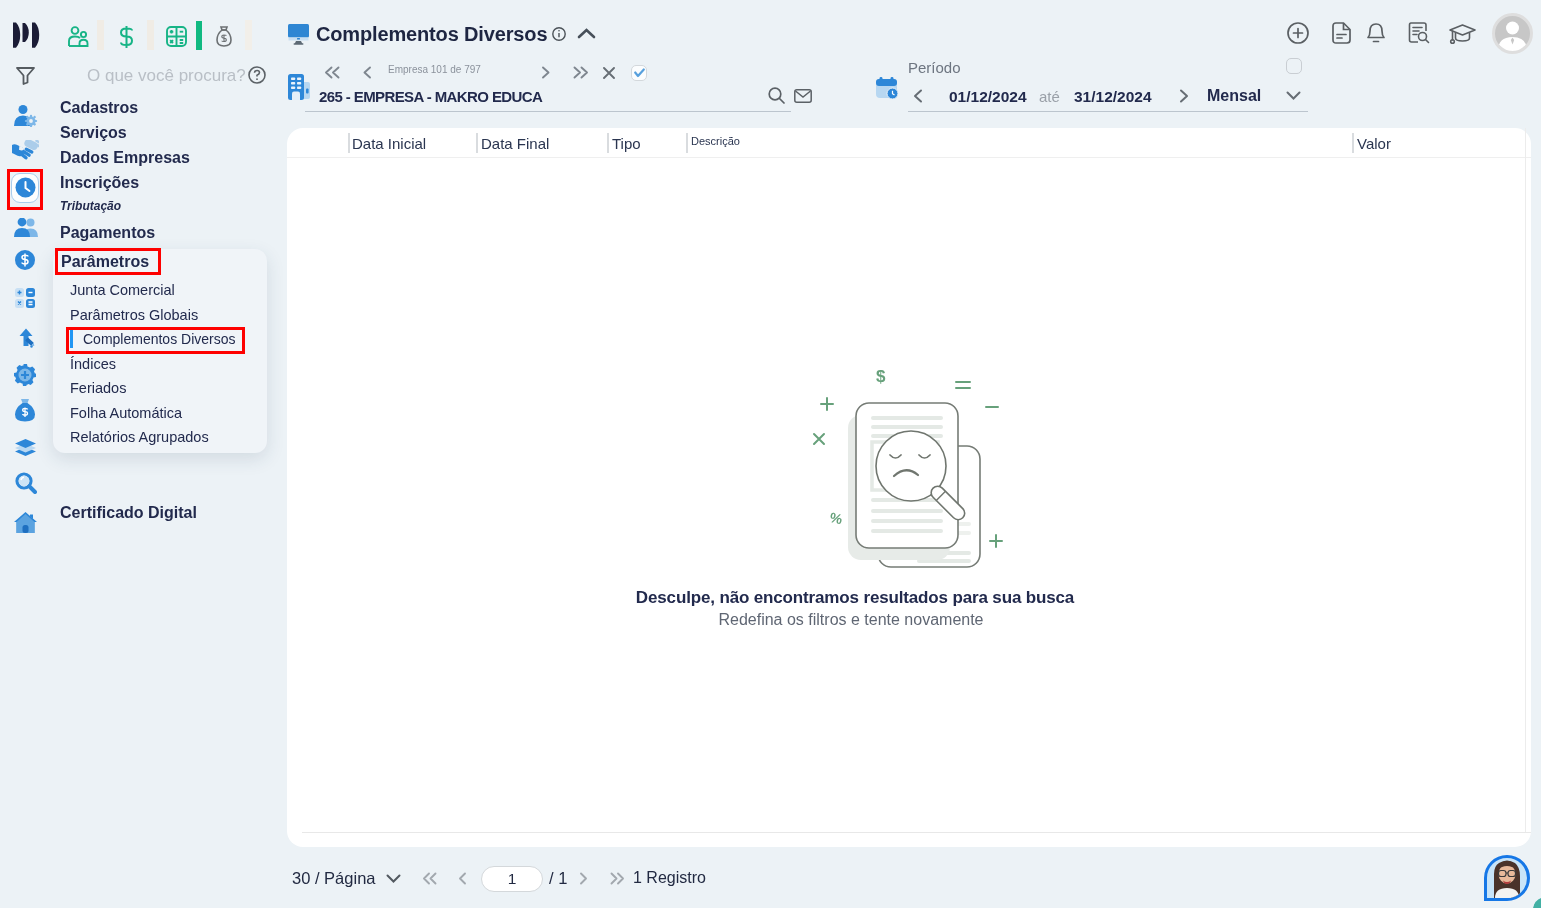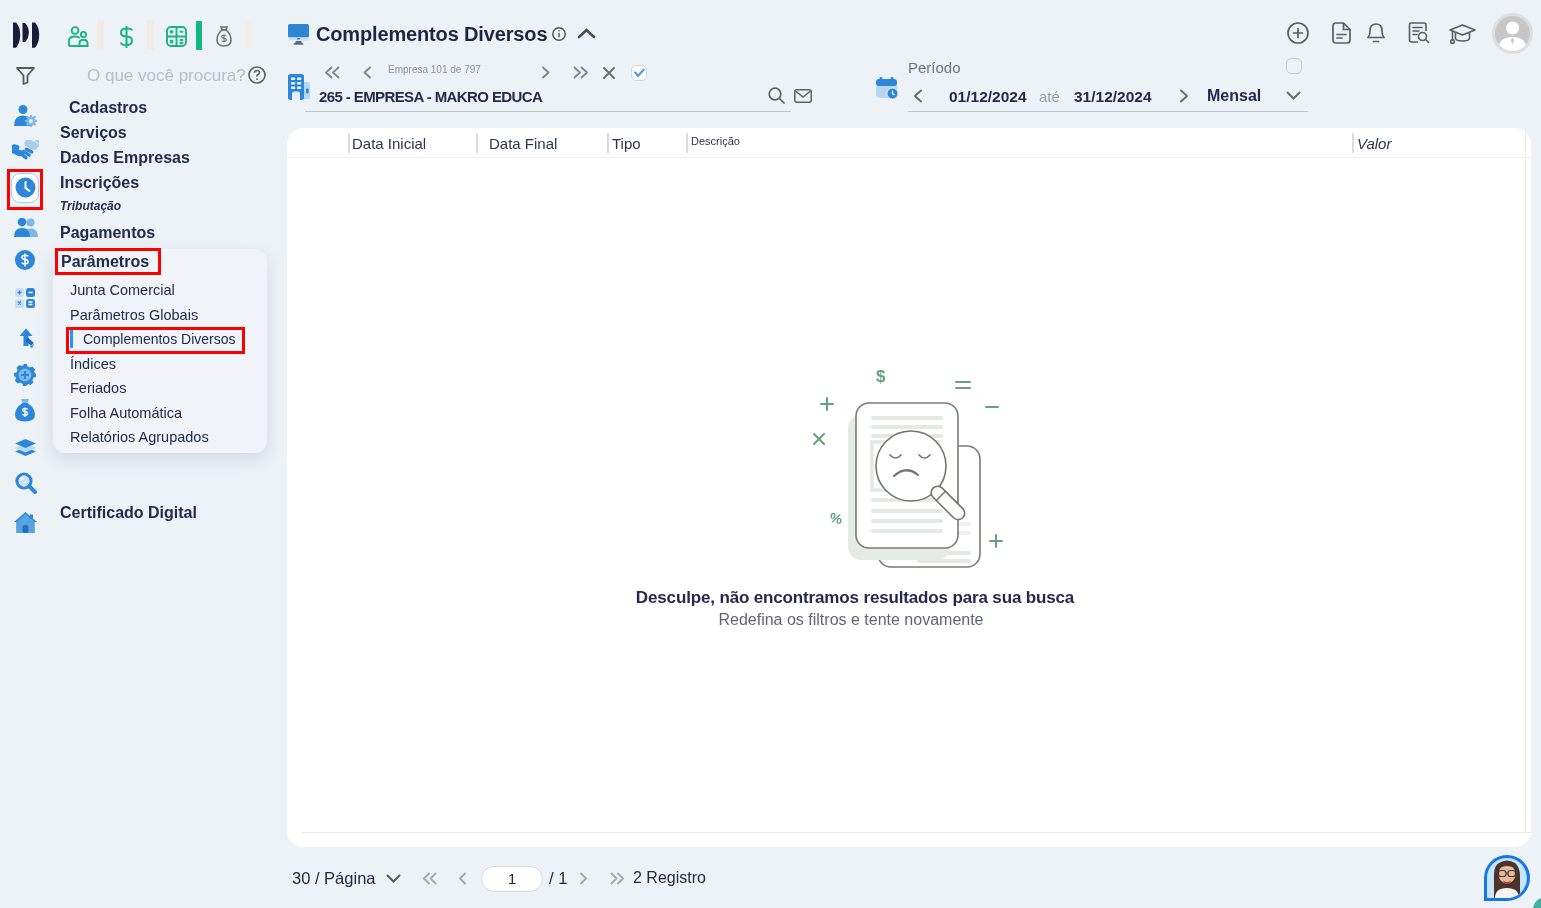--- a/index.html
+++ b/index.html
@@ -141,21 +141,21 @@
   <path d="M14.5 14.5 L20 20" stroke="#2d87d8" stroke-width="4" stroke-linecap="round"></path>
   <path d="M6 8 Q6.5 5.5 9 5.3" stroke="#fff" stroke-width="1.6" fill="none"></path>
 </svg>
 <svg class="abs" style="left:14px; top:512px;" width="23" height="21" viewBox="0 0 23 21">
   <path d="M11.5 0 L23 10 L20.5 10 L20.5 21 L2.5 21 L2.5 10 L0 10 Z" fill="#2d87d8"></path>
   <path d="M16 2.5 L19 2.5 L19 7 L16 4.5 Z" fill="#2d87d8"></path>
   <path d="M2.5 10 L11.5 2 L20.5 10 L20.5 21 L2.5 21 Z" fill="#5ba3e0"></path>
   <rect x="8.5" y="13" width="6" height="8" rx="2.5" fill="#1e6fc0"></rect>
 </svg>
 
-<div class="abs bold" style="left:60px; top:99px;  font-size:16px;margin-left:9px;">Cadastros</div>
+<div class="abs bold" style="left:60px; top:99px;  font-size:16px;">Cadastros</div>
 <div class="abs bold" style="left:60px; top:124px; font-size:16px;">Serviços</div>
 <div class="abs bold" style="left:60px; top:149px; font-size:16px;">Dados Empresas</div>
 <div class="abs bold" style="left:60px; top:174px; font-size:16px;">Inscrições</div>
 <div class="abs bold" style="left:60px; top:199px; font-size:12px;font-style:italic;">Tributação</div>
 <div class="abs bold" style="left:60px; top:224px; font-size:16px;">Pagamentos</div>
 
 <div class="abs" style="left:53px; top:249px; width:214px; height:204px; background:#f0f4f8; border-radius:12px; box-shadow:0 6px 18px rgba(40,60,90,0.13);"></div>
 <div class="abs bold" style="left:61px; top:253px; font-size:16px;">Parâmetros</div>
 <div class="abs" style="left:70px; top:282px; font-size:14.5px;">Junta Comercial</div>
 <div class="abs" style="left:70px; top:307px; font-size:14.5px;">Parâmetros Globais</div>
@@ -289,27 +289,27 @@
   <svg width="35" height="35" viewBox="0 0 35 35">
     <circle cx="17.5" cy="12" r="6.5" fill="#fff"></circle>
     <path d="M3 35 Q3 21 17.5 21 Q32 21 32 35 Z" fill="#fff"></path>
     <path d="M17.5 21.5 L15.8 24 L17.5 28.5 L19.2 24 Z" fill="#c7c7c7"></path>
   </svg>
 </div>
 
 <div class="abs" style="left:348px;  top:133px; width:2px; height:20px; background:#d9dcdf;"></div>
 <div class="abs" style="left:352px;  top:135px; font-size:15px; color:#2a3550;">Data Inicial</div>
 <div class="abs" style="left:476px;  top:133px; width:2px; height:20px; background:#d9dcdf;"></div>
-<div class="abs" style="left:481px;  top:135px; font-size:15px; color:#2a3550;margin-left:8px;">Data Final</div>
+<div class="abs" style="left:481px;  top:135px; font-size:15px; color:#2a3550;">Data Final</div>
 <div class="abs" style="left:607px;  top:133px; width:2px; height:20px; background:#d9dcdf;"></div>
 <div class="abs" style="left:612px;  top:135px; font-size:15px; color:#2a3550;">Tipo</div>
 <div class="abs" style="left:686px;  top:133px; width:2px; height:20px; background:#d9dcdf;"></div>
 <div class="abs" style="left:691px;  top:135px; font-size:11px; color:#2a3550;">Descrição</div>
 <div class="abs" style="left:1352px; top:133px; width:2px; height:20px; background:#d9dcdf;"></div>
-<div class="abs" style="left:1357px; top:135px; font-size:15px; color:#2a3550;font-style:italic;">Valor</div>
+<div class="abs" style="left:1357px; top:135px; font-size:15px; color:#2a3550;">Valor</div>
 <div class="abs" style="left:287px; top:157px; width:1244px; height:1px; background:#efefef;"></div>
 <div class="abs" style="left:1525px; top:128px; width:1px; height:704px; background:#ececec;"></div>
 <div class="abs" style="left:302px; top:832px; width:1229px; height:1px; background:#e8e8e8;"></div>
 
 <svg class="abs" style="left:805px; top:362px;" width="210" height="220" viewBox="0 0 210 220">
 
   <rect x="73" y="84" width="102" height="121" rx="13" fill="#fff" stroke="#767c76" stroke-width="1.6"></rect>
   <rect x="112" y="160" width="54" height="4" rx="2" fill="#eef1ee"></rect>
   <rect x="112" y="169" width="54" height="4" rx="2" fill="#eef1ee"></rect>
   <rect x="112" y="189" width="54" height="4" rx="2" fill="#e4e9e5"></rect>
@@ -360,21 +360,21 @@
   <path d="M7 1.5 L2 6.5 L7 11.5"></path>
 </svg>
 <div class="abs" style="left:481px; top:866px; width:62px; height:26px; background:#fff; border:1.5px solid #d4d8db; border-radius:13px; text-align:center; line-height:23px; font-size:15.5px; color:#222a42;">1</div>
 <div class="abs" style="left:549px; top:869px; font-size:16.5px; color:#222a42;">/ 1</div>
 <svg class="abs" style="left:579px; top:872px;" width="9" height="13" viewBox="0 0 9 13" fill="none" stroke="#a2a8ae" stroke-width="1.9" stroke-linecap="round" stroke-linejoin="round">
   <path d="M2 1.5 L7 6.5 L2 11.5"></path>
 </svg>
 <svg class="abs" style="left:610px; top:872px;" width="15" height="13" viewBox="0 0 15 13" fill="none" stroke="#a2a8ae" stroke-width="1.9" stroke-linecap="round" stroke-linejoin="round">
   <path d="M1.5 1.5 L6.5 6.5 L1.5 11.5 M8 1.5 L13 6.5 L8 11.5"></path>
 </svg>
-<div class="abs" style="left:633px; top:869px; font-size:16px; color:#222a42;">2 Registro</div>
+<div class="abs" style="left:633px; top:869px; font-size:16px; color:#222a42;">1 Registro</div>
 
 <div class="abs" style="left:1484px; top:855px; width:46px; height:46px; border:3px solid #1677e6; border-radius:50% 50% 50% 0; background:#c8e4f8; overflow:hidden;">
   <svg width="40" height="40" viewBox="0 0 40 40">
     <path d="M12 5 Q20 0 28 5 Q33 9 33 18 L33 40 L24 40 L24 33 L15 33 L15 40 L7 40 L7 16 Q7 8 12 5 Z" fill="#4a332a"></path>
     <ellipse cx="20" cy="16" rx="8.5" ry="9.5" fill="#e8b99a"></ellipse>
     <path d="M10 12 Q20 4 30 12 L30 9 Q26 3 20 3 Q14 3 10 9 Z" fill="#4a332a"></path>
     <rect x="11.5" y="12.5" width="7.5" height="6" rx="2.5" fill="none" stroke="#3a3a3a" stroke-width="1.2"></rect>
     <rect x="21" y="12.5" width="7.5" height="6" rx="2.5" fill="none" stroke="#3a3a3a" stroke-width="1.2"></rect>
     <path d="M19 15 L21 15" stroke="#3a3a3a" stroke-width="1"></path>
     <path d="M16 22.5 Q20 25.5 24 22.5 Q23 26 20 26 Q17 26 16 22.5 Z" fill="#b33c3c"></path>

